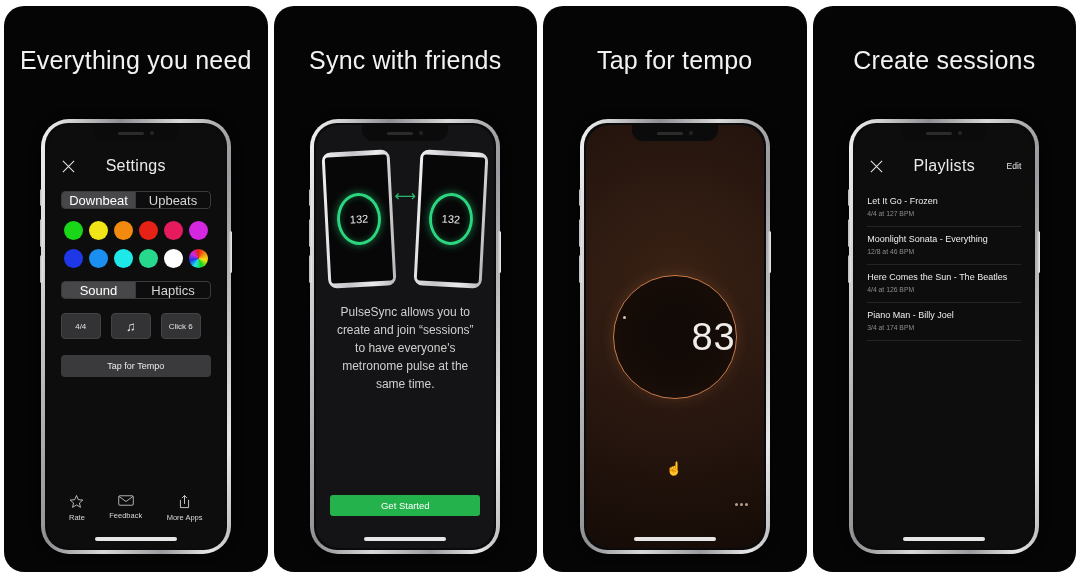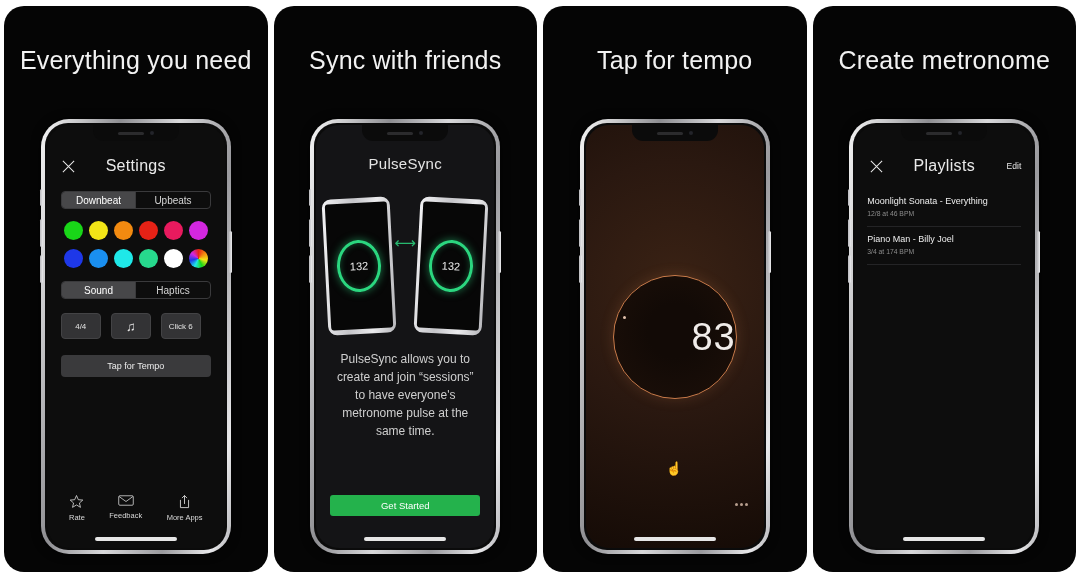--- a/index.html
+++ b/index.html
@@ -120,21 +120,21 @@
   .seg {
     display: flex;
     margin: 2px 14px 0 14px;
     border: 1px solid #3a3a3c;
     border-radius: 4px;
     overflow: hidden;
     height: 18px;
   }
   .seg > div {
     flex: 1;
-    font-size: 10px;
+    font-size: 13px;
     color: #d6d6d6;
     display: flex;
     align-items: center;
     justify-content: center;
     border-right: 1px solid #3a3a3c;
   }
   .seg > div:last-child { border-right: none; }
   .seg > div.on { background: #474749; color: #fff; }
 
   .colors {
@@ -431,21 +431,20 @@
       <div class="sidebtn sb-l2"></div>
       <div class="sidebtn sb-l3"></div>
       <div class="sidebtn sb-r1"></div>
       <div class="bezel">
         <div class="screen p2">
           <div class="notch">
             <div class="grille"></div>
             <div class="cam"></div>
           </div>
 
-          <div class="p2-title">PulseSync</div>
 
           <div class="twophones">
             <div class="mini left">
               <div class="mini-scr">
                 <div class="ring">132</div>
               </div>
             </div>
             <div class="mini right">
               <div class="mini-scr">
                 <div class="ring">132</div>
@@ -490,21 +489,21 @@
             <i></i>
           </div>
 
           <div class="homebar"></div>
         </div>
       </div>
     </div>
   </div>
 
   <div class="panel">
-    <div class="headline">Create metronome</div>
+    <div class="headline">Create sessions</div>
     <div class="phone">
       <div class="sidebtn sb-l1"></div>
       <div class="sidebtn sb-l2"></div>
       <div class="sidebtn sb-l3"></div>
       <div class="sidebtn sb-r1"></div>
       <div class="bezel">
         <div class="screen">
           <div class="notch">
             <div class="grille"></div>
             <div class="cam"></div>
@@ -515,22 +514,30 @@
               <svg viewBox="0 0 16 16" width="15" height="15">
                   <path d="M2 2 L14 14 M14 2 L2 14" stroke="#e8e8e8" stroke-width="1.1" fill="none"></path>
                 </svg>
             </span>
             <div class="pl-title">Playlists</div>
             <span class="edit">Edit</span>
           </div>
 
           <div class="pl-list">
             <div class="pl-item">
+              <div class="pl-name">Let It Go - Frozen</div>
+              <div class="pl-sub">4/4 at 127 BPM</div>
+            </div>
+            <div class="pl-item">
               <div class="pl-name">Moonlight Sonata - Everything</div>
               <div class="pl-sub">12/8 at 46 BPM</div>
+            </div>
+            <div class="pl-item">
+              <div class="pl-name">Here Comes the Sun - The Beatles</div>
+              <div class="pl-sub">4/4 at 126 BPM</div>
             </div>
             <div class="pl-item">
               <div class="pl-name">Piano Man - Billy Joel</div>
               <div class="pl-sub">3/4 at 174 BPM</div>
             </div>
           </div>
 
           <div class="homebar"></div>
         </div>
       </div>

